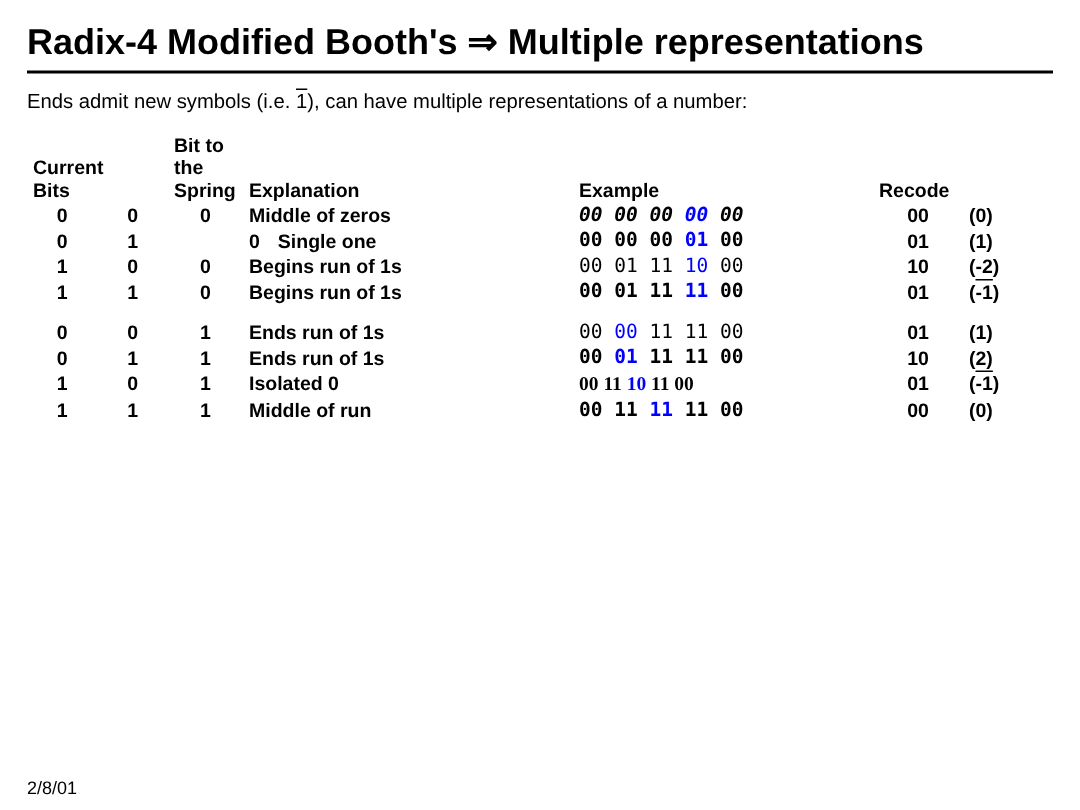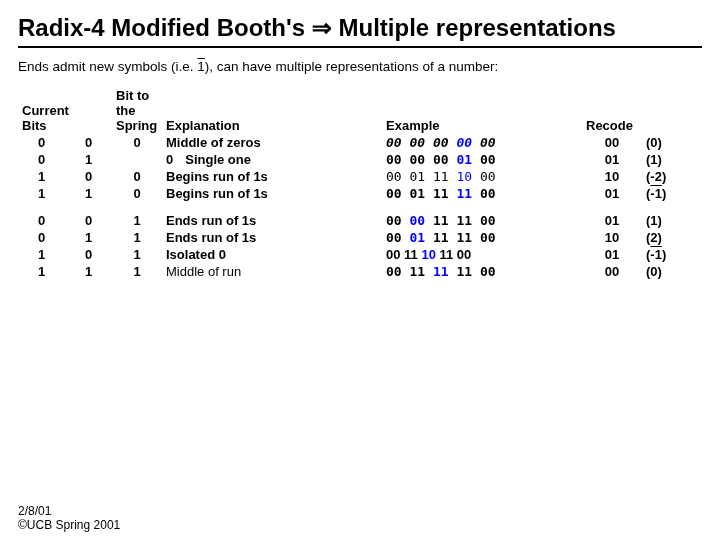--- a/index.html
+++ b/index.html
@@ -146,52 +146,51 @@
           <td style="text-align: left; font-weight: bold;">(<span style="text-decoration:overline">-1</span>)</td>
         </tr>
         <tr class="spacer-row">
           <td colspan="7"></td>
         </tr>
         <tr>
           <td style="text-align: center; font-weight: bold;">0</td>
           <td style="text-align: center; font-weight: bold;">0</td>
           <td style="text-align: center; font-weight: bold;">1</td>
           <td style="font-weight: bold;">Ends run of 1s</td>
-          <td style="font-weight: bold; font-family: monospace;">00 <span class="blue">00</span> 11 11 00</td>
+          <td style="font-weight: normal; font-family: monospace;">00 <span class="blue">00</span> 11 11 00</td>
           <td style="text-align: center; font-weight: bold;">01</td>
           <td style="text-align: left; font-weight: bold;">(1)</td>
         </tr>
         <tr>
           <td style="text-align: center; font-weight: bold;">0</td>
           <td style="text-align: center; font-weight: bold;">1</td>
           <td style="text-align: center; font-weight: bold;">1</td>
           <td style="font-weight: bold;">Ends run of 1s</td>
           <td style="font-weight: bold; font-family: monospace;">00 <span class="blue">01</span> 11 11 00</td>
           <td style="text-align: center; font-weight: bold;">10</td>
           <td style="text-align: left; font-weight: bold;">(2)</td>
         </tr>
         <tr>
           <td style="text-align: center; font-weight: bold;">1</td>
           <td style="text-align: center; font-weight: bold;">0</td>
           <td style="text-align: center; font-weight: bold;">1</td>
           <td style="font-weight: bold; margin-top: 16px;">Isolated 0</td>
-          <td style="font-weight: bold; font-family: Liberation Sans, sans-serif;">00 11 <span class="blue">10</span> 11 00</td>
+          <td style="font-weight: bold; font-family: Liberation Serif, serif;">00 11 <span class="blue">10</span> 11 00</td>
           <td style="text-align: center; font-weight: bold;">01</td>
           <td style="text-align: left; font-weight: bold;">(<span style="text-decoration:overline">-1</span>)</td>
         </tr>
         <tr>
           <td style="text-align: center; font-weight: bold;">1</td>
           <td style="text-align: center; font-weight: bold;">1</td>
           <td style="text-align: center; font-weight: bold;">1</td>
-          <td style="font-weight: normal;">Middle of run</td>
+          <td style="font-weight: bold;">Middle of run</td>
           <td style="font-weight: bold; font-family: monospace;">00 11 <span class="blue">11</span> 11 00</td>
           <td style="text-align: center; font-weight: bold;">00</td>
           <td style="text-align: left; font-weight: bold;">(0)</td>
         </tr>
       </tbody>
   </table>
 
   <div class="footer">
     <div>2/8/01</div>
-    <div>©UCB Spring 2001</div>
   </div>
 
 </div>
 
 </body></html>

